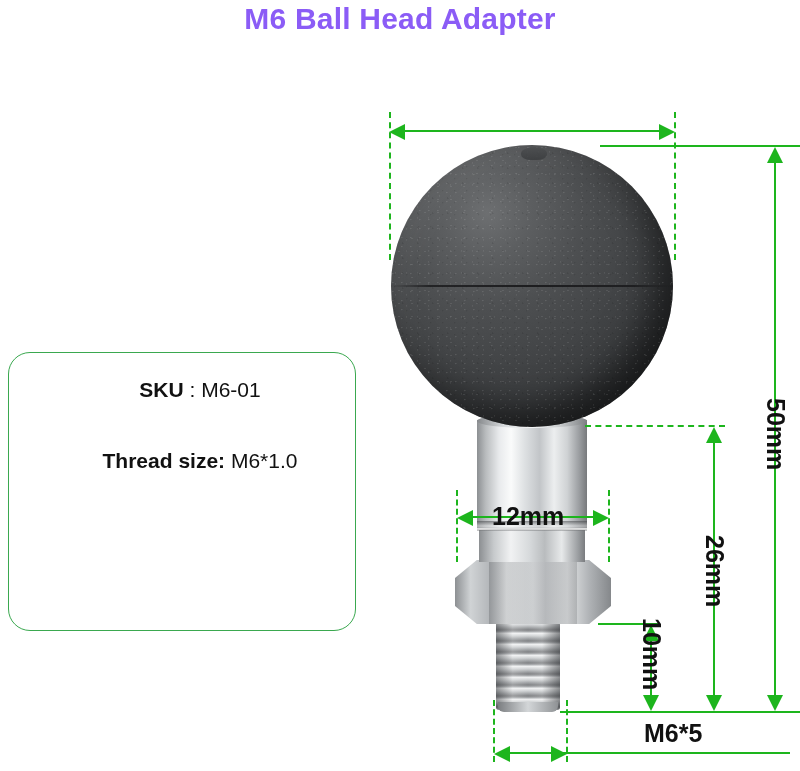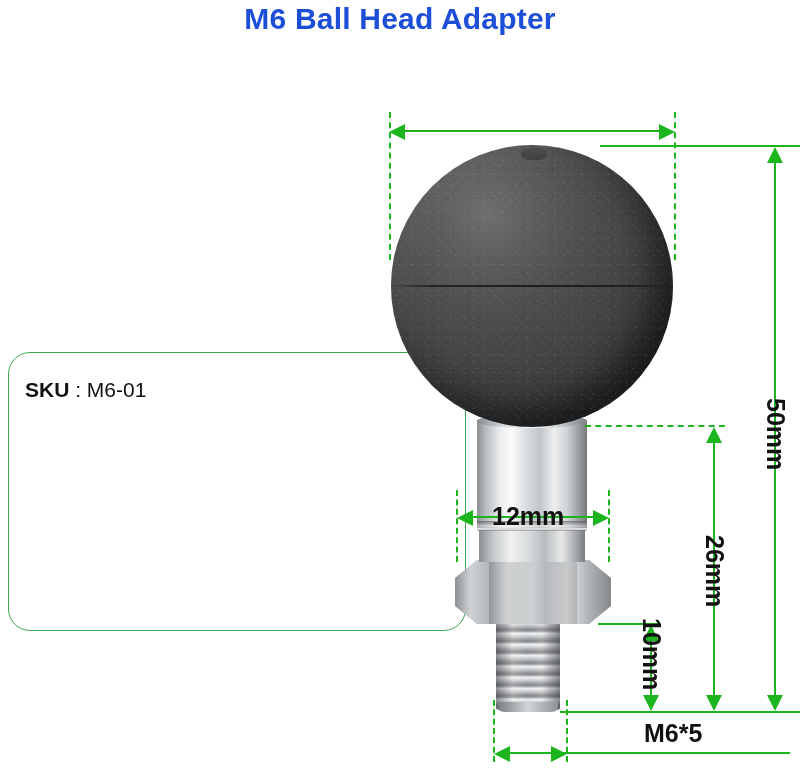--- a/index.html
+++ b/index.html
@@ -6,29 +6,30 @@
   body{
     width:800px;height:771px;background:#ffffff;
     font-family:"Liberation Sans", sans-serif;
     position:relative;overflow:hidden;
   }
   #stage{position:absolute;left:0;top:0;width:800px;height:771px;}
 
   
   .title{
     position:absolute;left:0;top:2px;width:800px;
-    text-align:center;font-size:30px;font-weight:bold;color:#1d4ed8;
+    text-align:center;font-size:30px;font-weight:bold;color:#8b5cf6;
     letter-spacing:.2px;
   }
 
   
   .spec-card{
-    position:absolute;left:8px;top:352px;width:458px;height:279px;
+    position:absolute;left:8px;top:352px;width:348px;height:279px;
     border:1.6px solid #3aa84f;border-radius:22px;background:#fff;
     box-sizing:border-box;
+    text-align:center;
   }
   .spec-list{position:absolute;left:16px;top:14px;width:350px;}
   .spec-row{font-size:21px;color:#111;white-space:nowrap;line-height:1;}
   .spec-row:nth-child(1){margin-top:12px;}
   .spec-row:nth-child(2){margin-top:50px;}
   .spec-row:nth-child(3){margin-top:52px;}
   .spec-row:nth-child(4){margin-top:52px;}
   .spec-key{font-weight:bold;}
   .spec-val{font-weight:normal;}
   .spec-sep{font-weight:normal;}
@@ -143,20 +144,23 @@
   <div class="title">M6 Ball Head Adapter</div>
 
   <div class="spec-card">
     <div class="spec-list">
 
       <div class="spec-row">
         <span class="spec-key">SKU</span><span class="spec-sep"> : </span><span class="spec-val">M6-01</span>
       </div>
 
 
+      <div class="spec-row">
+        <span class="spec-key">Thread size:</span><span class="spec-sep"> </span><span class="spec-val">M6*1.0</span>
+      </div>
 
 
     </div>
   </div>
 
   <div class="screw"></div>
   <div class="screw-shade"></div>
   <div class="screw-tip"></div>
 
   <div class="hex"></div>

